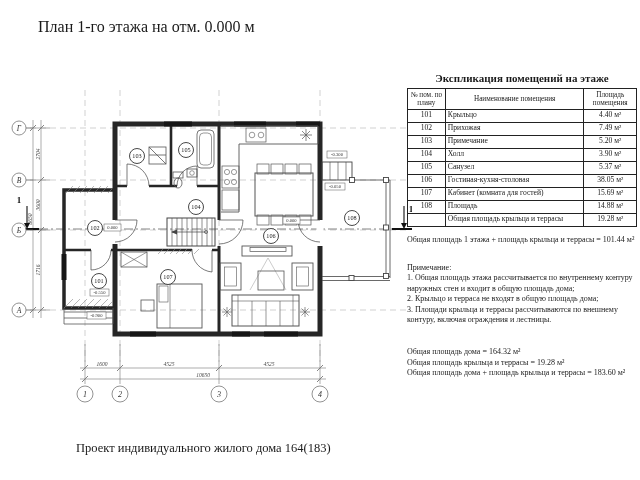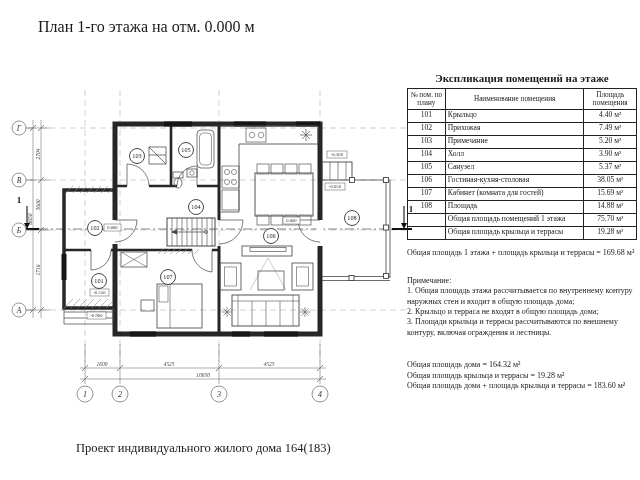--- a/index.html
+++ b/index.html
@@ -321,33 +321,28 @@
           <td>Кабинет (комната для гостей)</td>
           <td class="area">15.69 м²</td>
         </tr>
       <tr>
           <td class="num">108</td>
           <td>Площадь</td>
           <td class="area">14.88 м²</td>
         </tr>
       <tr>
           <td class="num"></td>
-          <td>Общая площадь помещений 1 этажа</td>
-          <td class="area">75.70 м²</td>
-        </tr>
-      <tr>
-          <td class="num"></td>
           <td>Общая площадь крыльца и террасы</td>
           <td class="area">19.28 м²</td>
         </tr>
     </tbody>
   </table>
 
   <div class="txt summary">
-    <div>Общая площадь 1 этажа + площадь крыльца и террасы = 169.68 м²</div>
+    <div>Общая площадь 1 этажа + площадь крыльца и террасы = 101.44 м²</div>
   </div>
 
   <div class="txt notes">
     <div>Примечание:</div>
     <div>1. Общая площадь этажа рассчитывается по внутреннему контуру наружных стен и входит в общую площадь дома;</div>
     <div>2. Крыльцо и терраса  не входят в общую площадь дома;</div>
     <div>3. Площади крыльца и террасы рассчитываются по внешнему контуру, включая ограждения и лестницы.</div>
   </div>
 
   <div class="txt totals">

